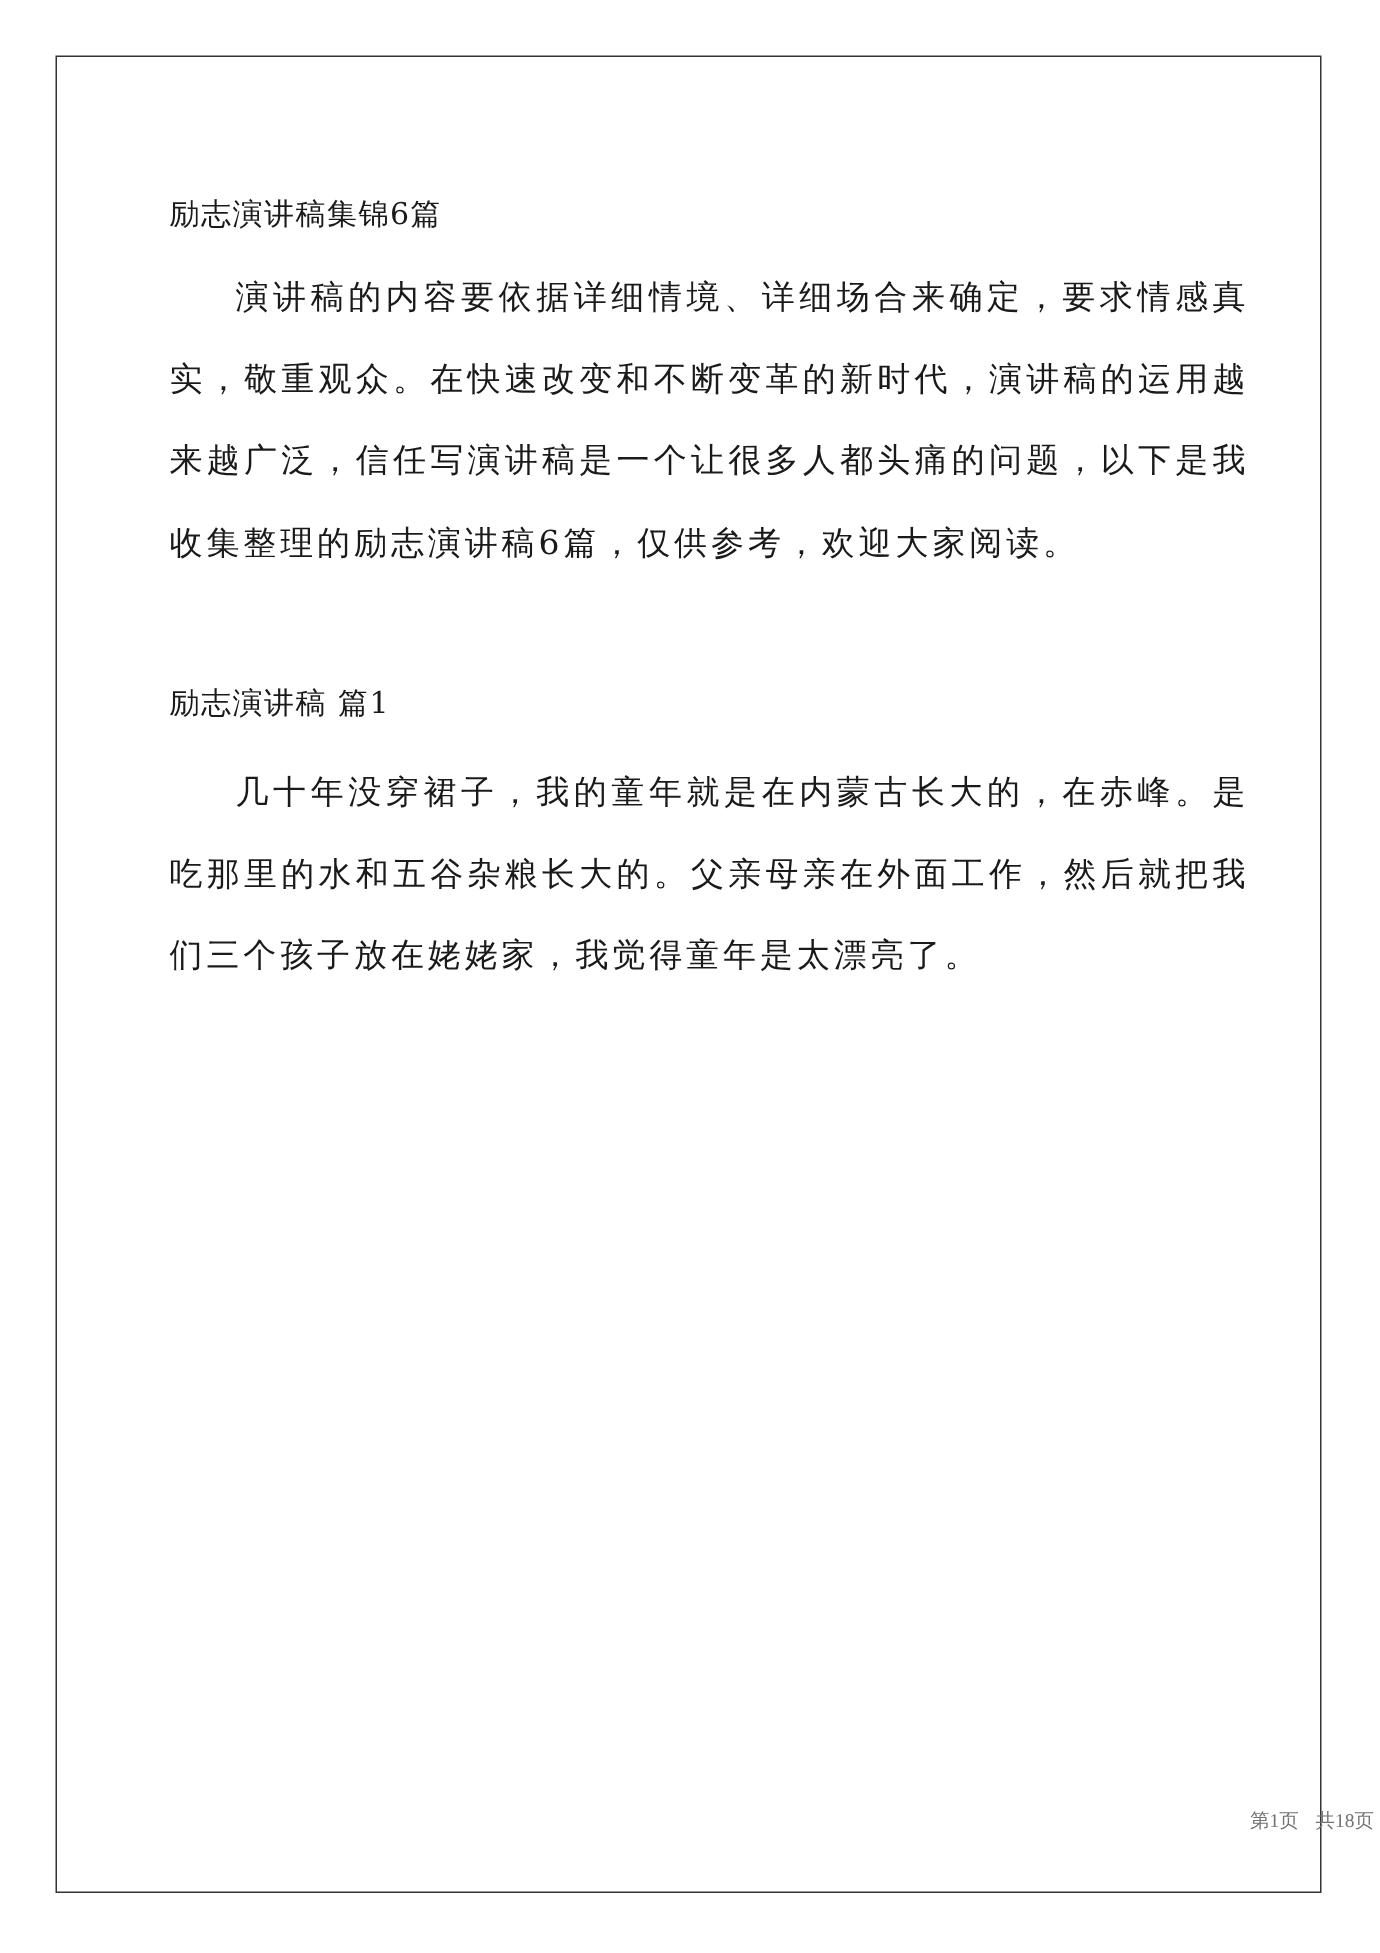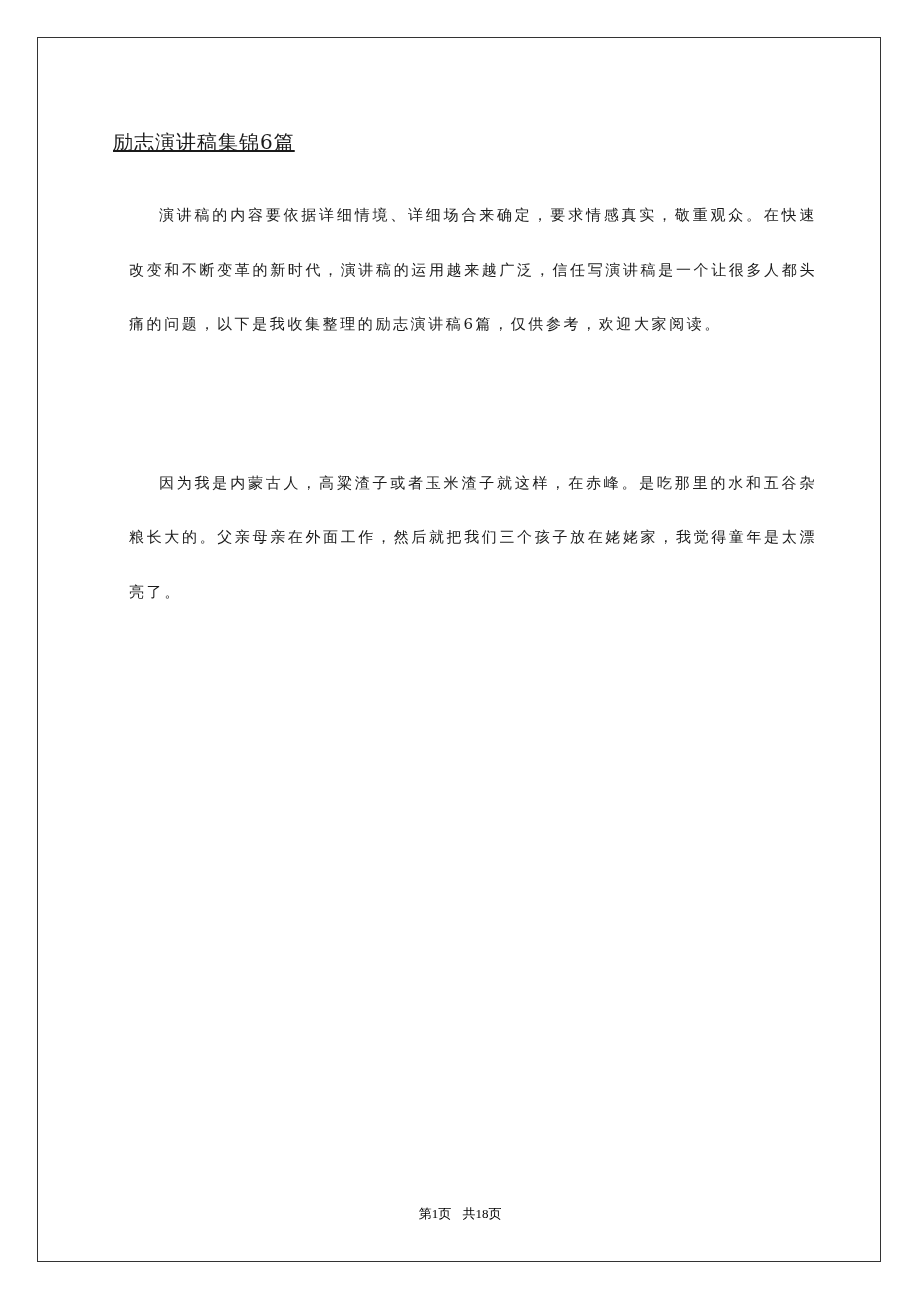--- a/index.html
+++ b/index.html
@@ -29,65 +29,65 @@
       left: 113px;
       top: 122px;
       width: 720px;
     }
     .doc-title, .section-title {
       font-size: 20px;
       line-height: 40px;
       margin: 0;
       font-weight: normal;
       letter-spacing: 1px;
-      text-decoration: underline;
     }
     .para {
-      font-size: 15px;
+      font-size: 22px;
       line-height: 54.5px;
-      margin: 16px;
+      margin: 0;
       text-indent: 2em;
       letter-spacing: 2.6px;
       text-align: justify;
     }
     .gap-title {
       height: 10px;
     }
     .gap-section {
       height: 58px;
     }
     .gap-sec-title {
       height: 14px;
     }
     .footer {
       position: absolute;
       top: 1205px;
       left: 0;
       width: 920px;
-      text-align: center;
+      text-align: right;
       font-size: 13px;
-      color: #000000;
+      color: #737373;
       font-family: "Liberation Serif", "DejaVu Serif", serif;
     }
     .footer span { margin: 0 4px; }
   </style>
 </head>
 <body>
 
 <div class="page-frame"></div>
 
 <div class="content">
   <h1 class="doc-title">励志演讲稿集锦6篇</h1>
   <div class="gap-title"></div>
   <p class="para">演讲稿的内容要依据详细情境、详细场合来确定，要求情感真实，敬重观众。在快速改变和不断变革的新时代，演讲稿的运用越来越广泛，信任写演讲稿是一个让很多人都头痛的问题，以下是我收集整理的励志演讲稿6篇，仅供参考，欢迎大家阅读。</p>
 
   <div class="gap-section"></div>
 
   <section>
+    <h2 class="section-title">励志演讲稿 篇1</h2>
     <div class="gap-sec-title"></div>
-    <p class="para">因为我是内蒙古人，高粱渣子或者玉米渣子就这样，在赤峰。是吃那里的水和五谷杂粮长大的。父亲母亲在外面工作，然后就把我们三个孩子放在姥姥家，我觉得童年是太漂亮了。</p>
+    <p class="para">几十年没穿裙子，我的童年就是在内蒙古长大的，在赤峰。是吃那里的水和五谷杂粮长大的。父亲母亲在外面工作，然后就把我们三个孩子放在姥姥家，我觉得童年是太漂亮了。</p>
   </section>
 </div>
 
 <div class="footer">
   <span>第1页</span>
   <span>共18页</span>
 </div>
 
 </body></html>

